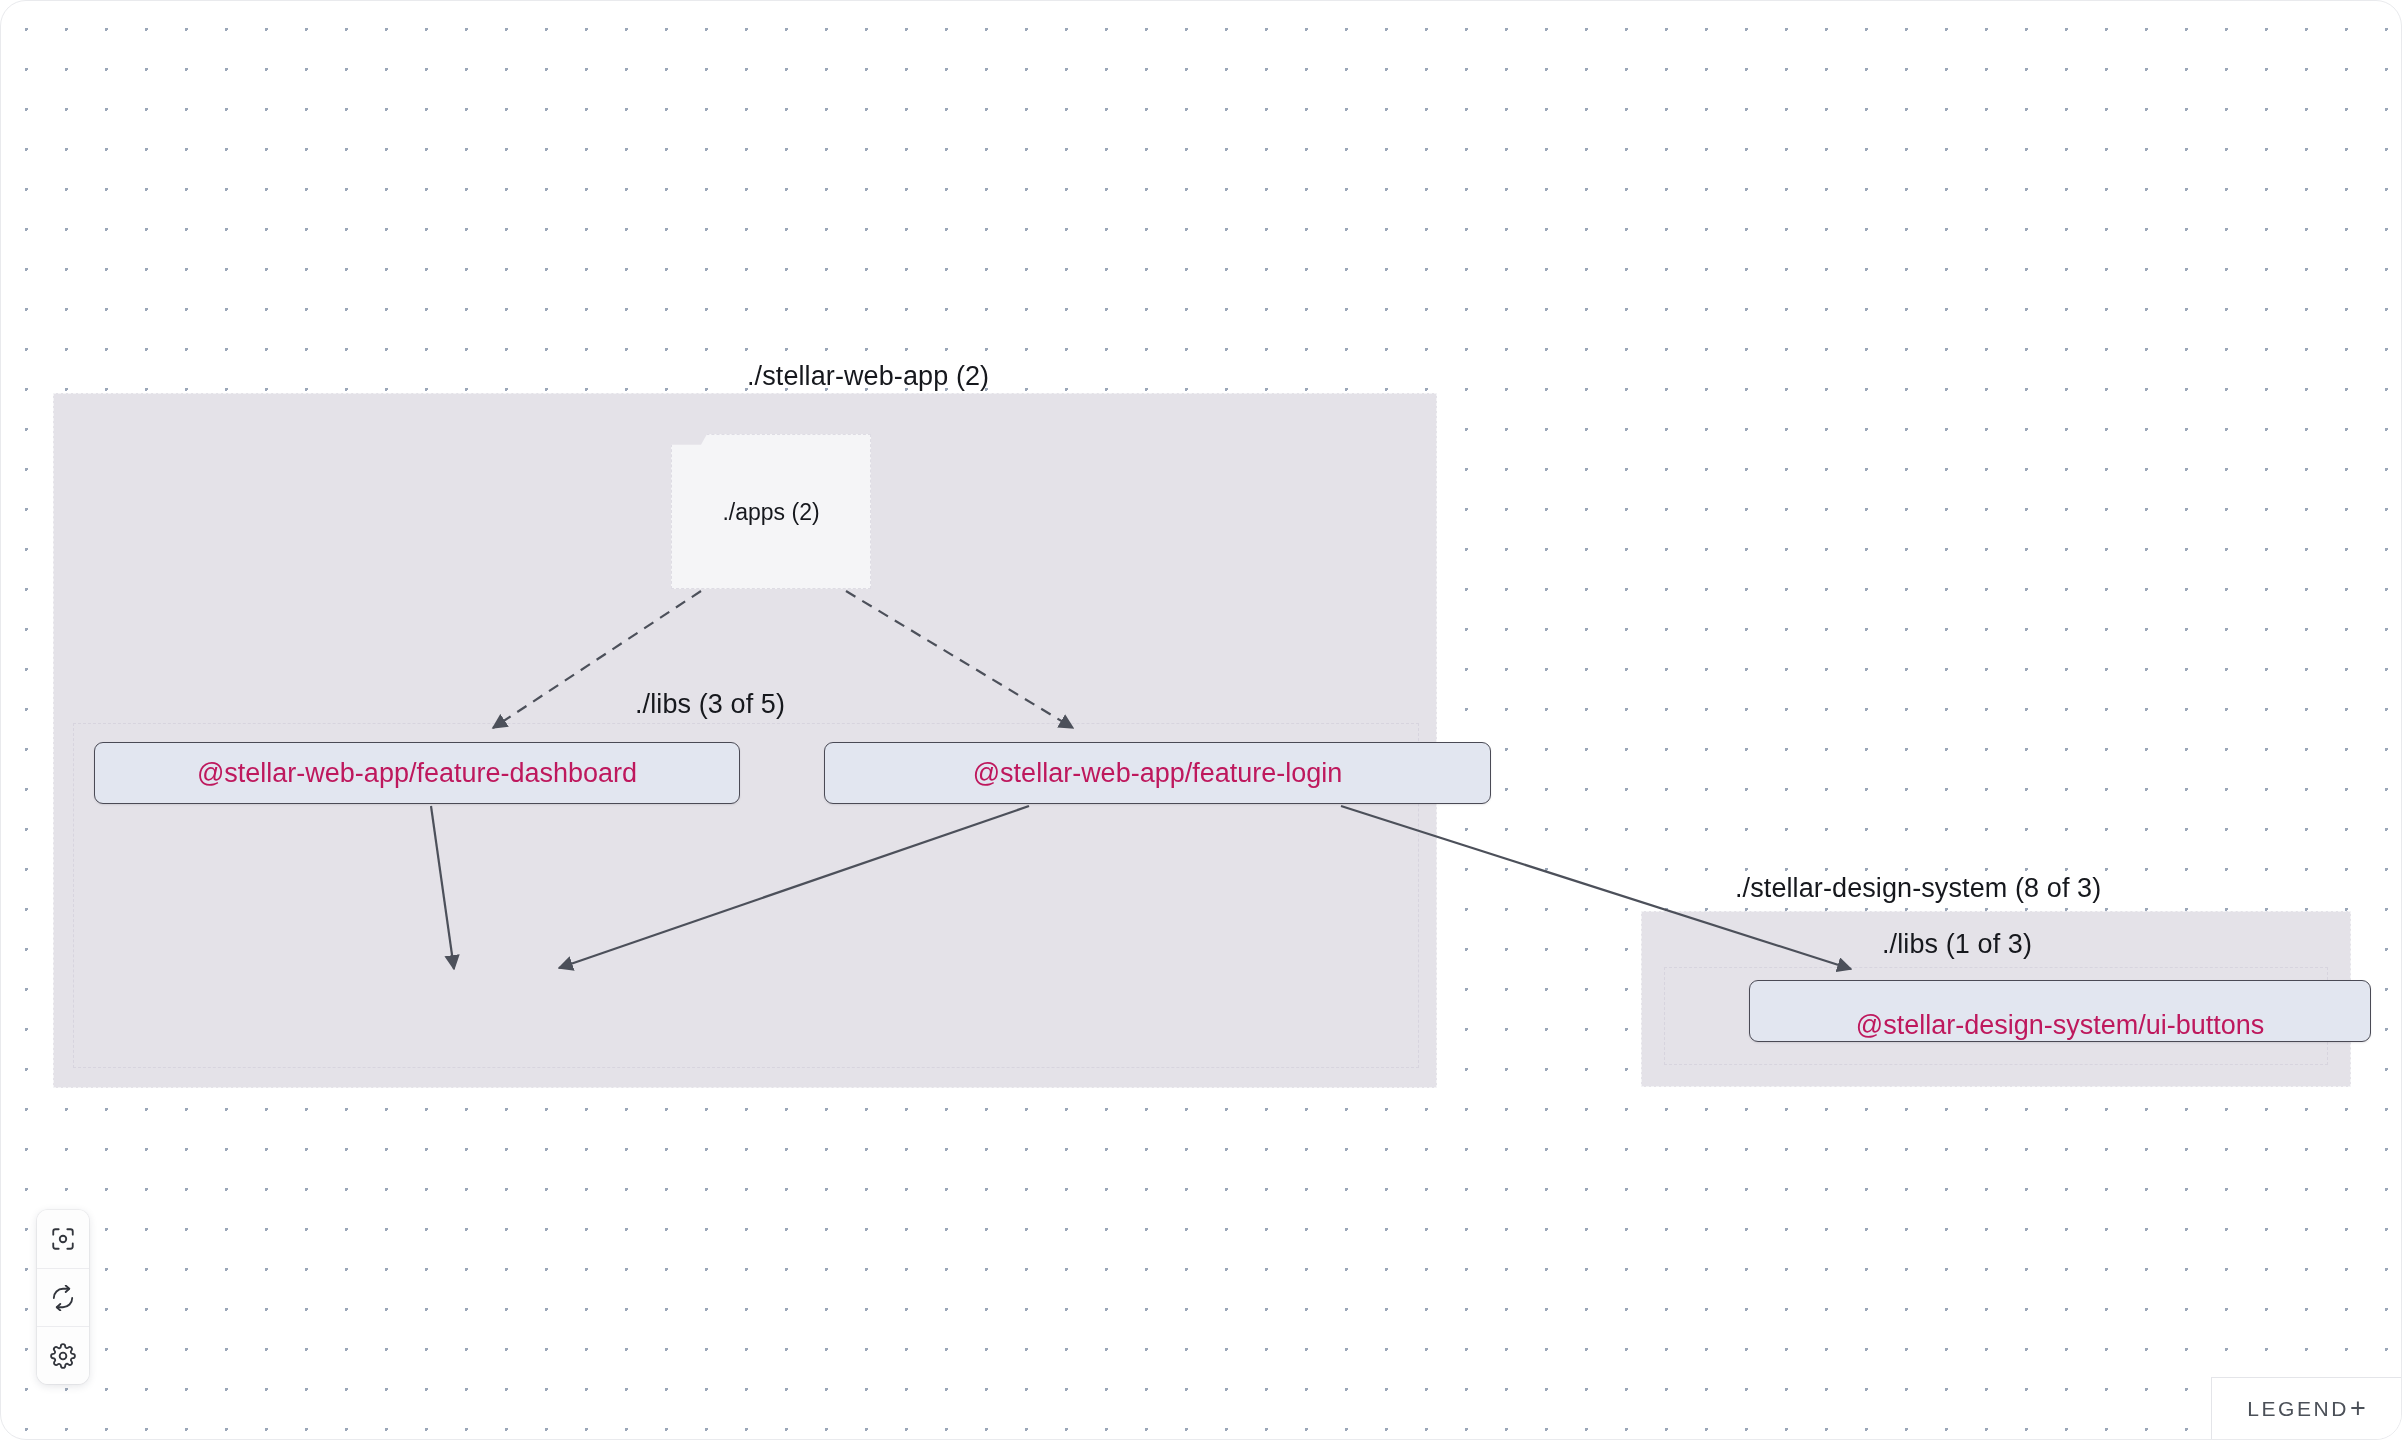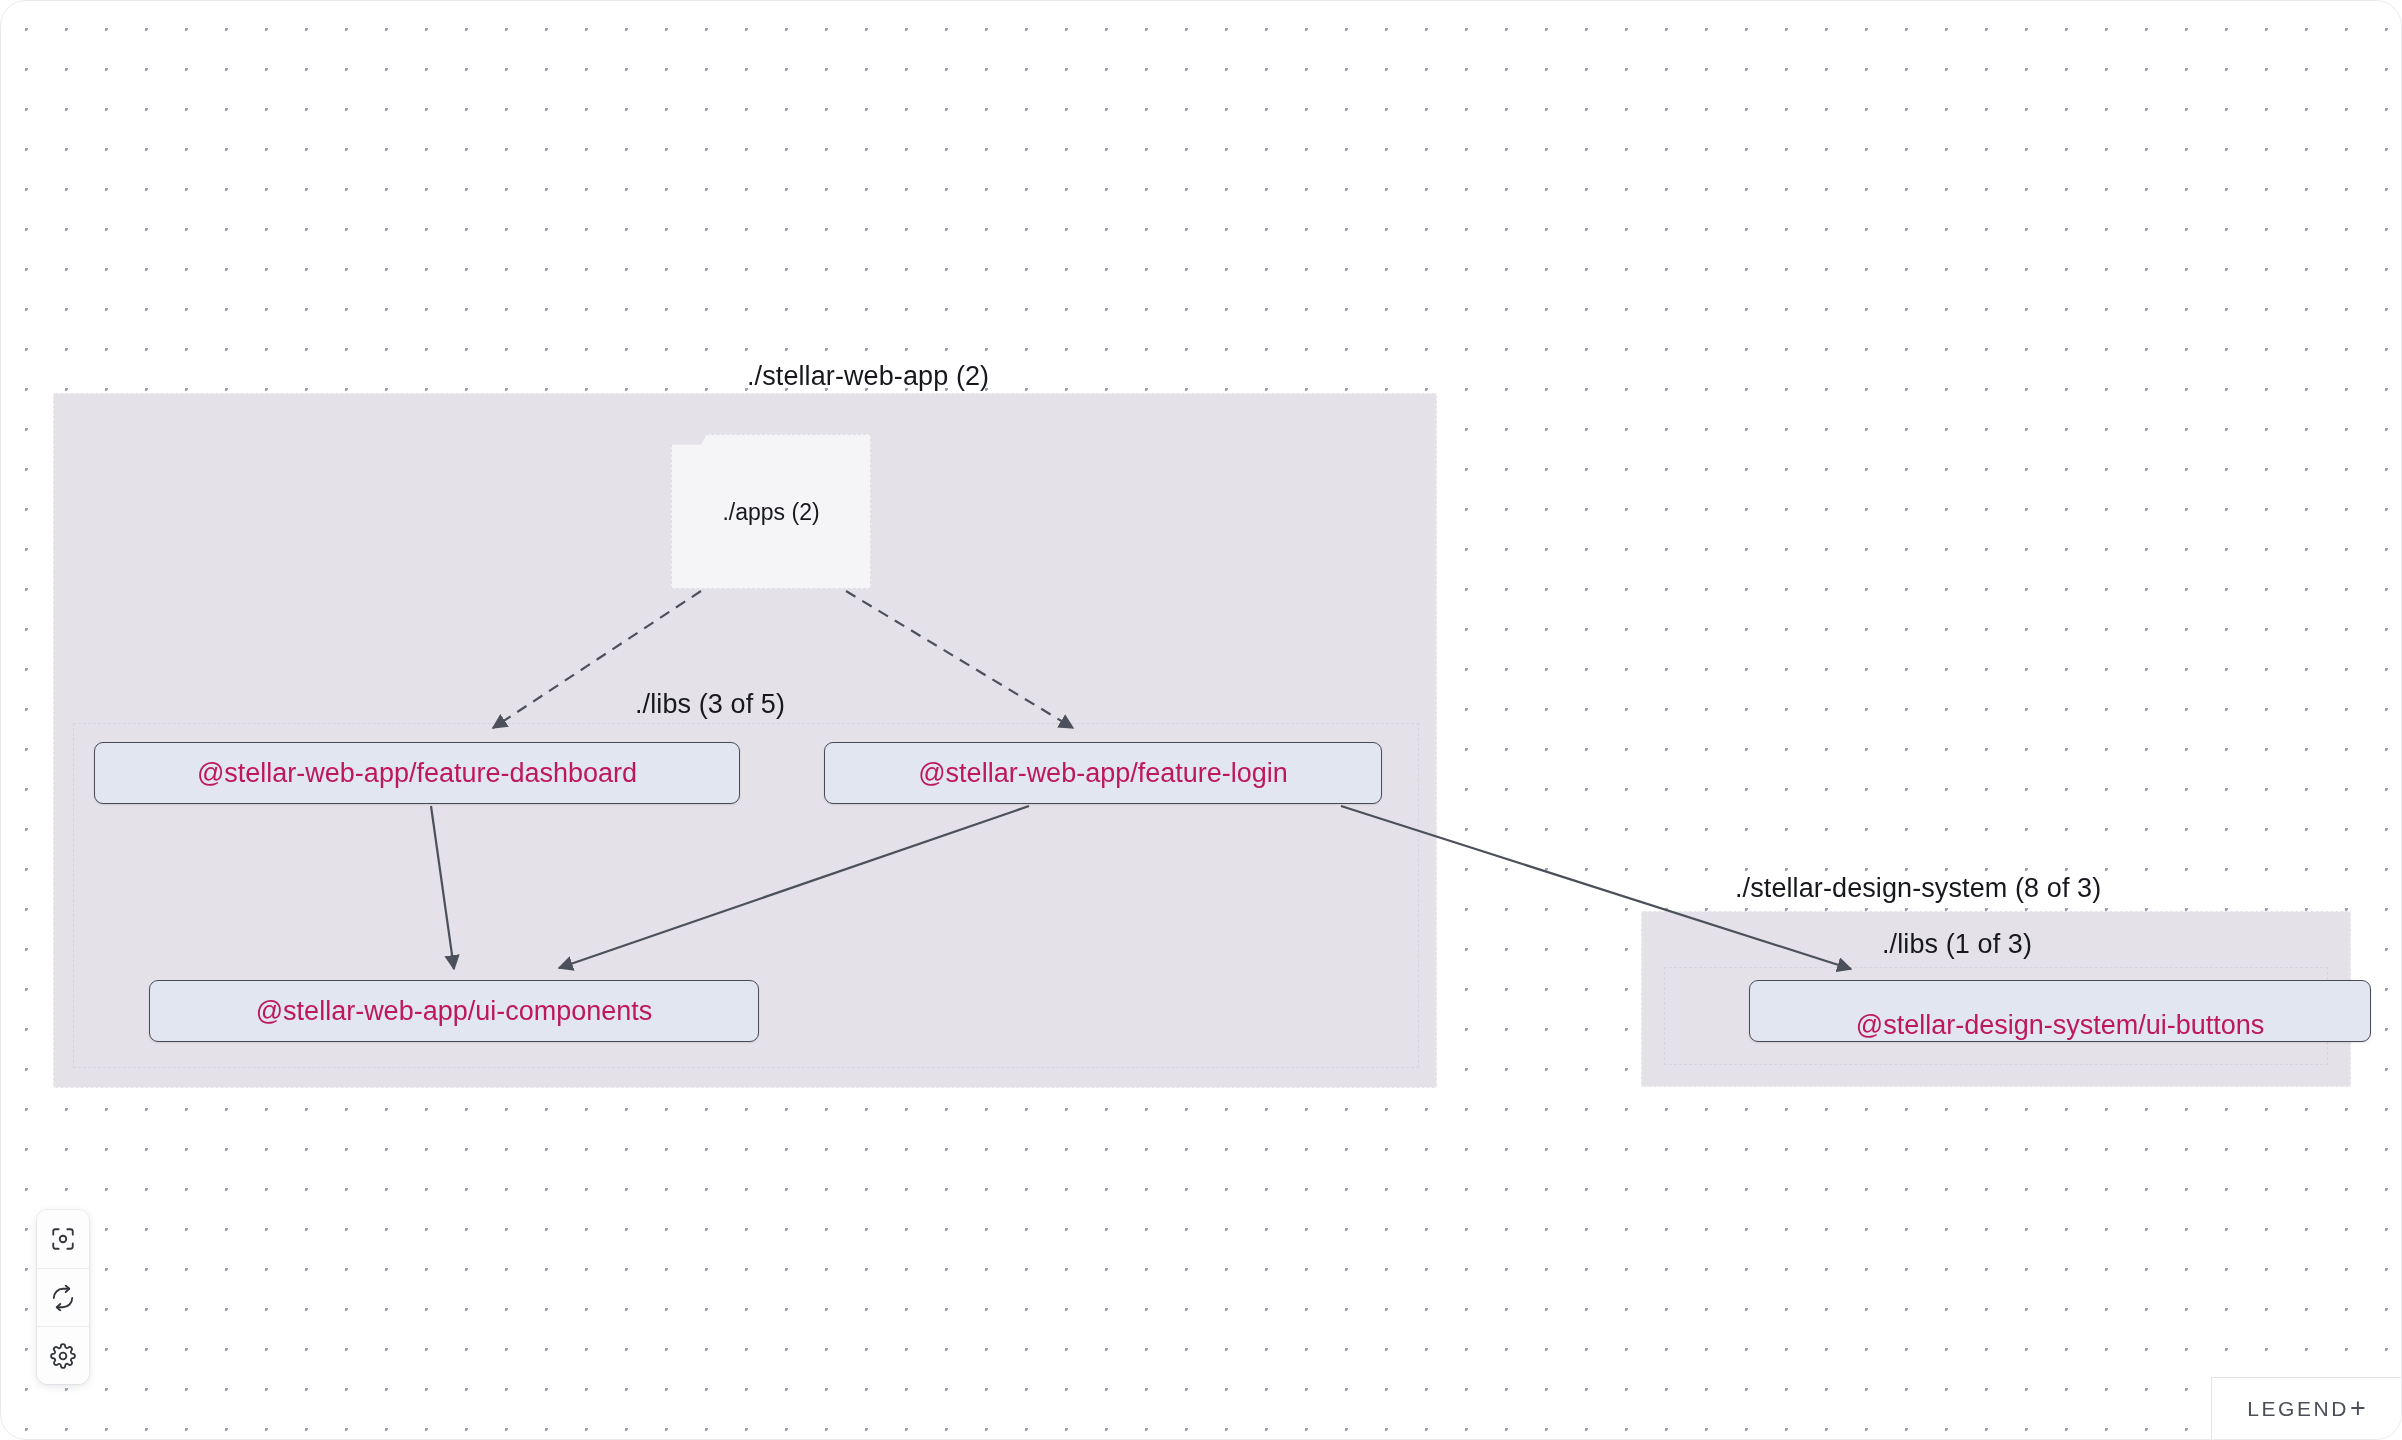--- a/index.html
+++ b/index.html
@@ -197,27 +197,24 @@
 
   <div class="folder-node" style="left:670px; top:433px; width:200px; height:155px;">
     <div class="folder-shape"></div>
     <div class="folder-label">./apps (2)</div>
   </div>
 
   <div class="project-node" style="left:93px; top:741px; width:646px; height:62px;">
     <span>@stellar-web-app/feature-dashboard</span>
   </div>
 
-  <div class="project-node" style="left:823px; top:741px; width:558px; height:62px;">
+  <div class="project-node" style="left:823px; top:741px; width:667px; height:62px;">
     <span>@stellar-web-app/feature-login</span>
   </div>
 
-  <div class="project-node" style="left:148px; top:979px; width:610px; height:62px;">
-    <span>@stellar-web-app/ui-components</span>
-  </div>
 
   <div class="project-node" style="left:1748px; top:979px; width:622px; height:62px;align-items:flex-end;">
     <span>@stellar-design-system/ui-buttons</span>
   </div>
 
   <div id="canvas-toolbar">
 
     <button class="toolbar-btn" title="Focus graph">
       <span>
         <svg width="26" height="26" viewBox="0 0 24 24" fill="none" stroke="#33363d" stroke-width="1.7" stroke-linecap="round" stroke-linejoin="round">

